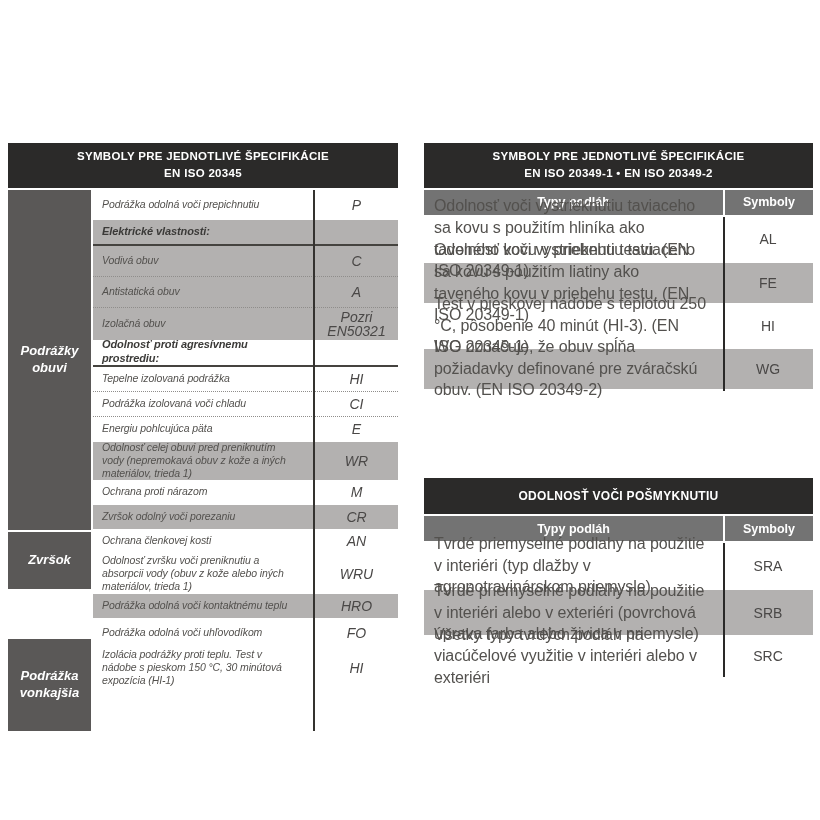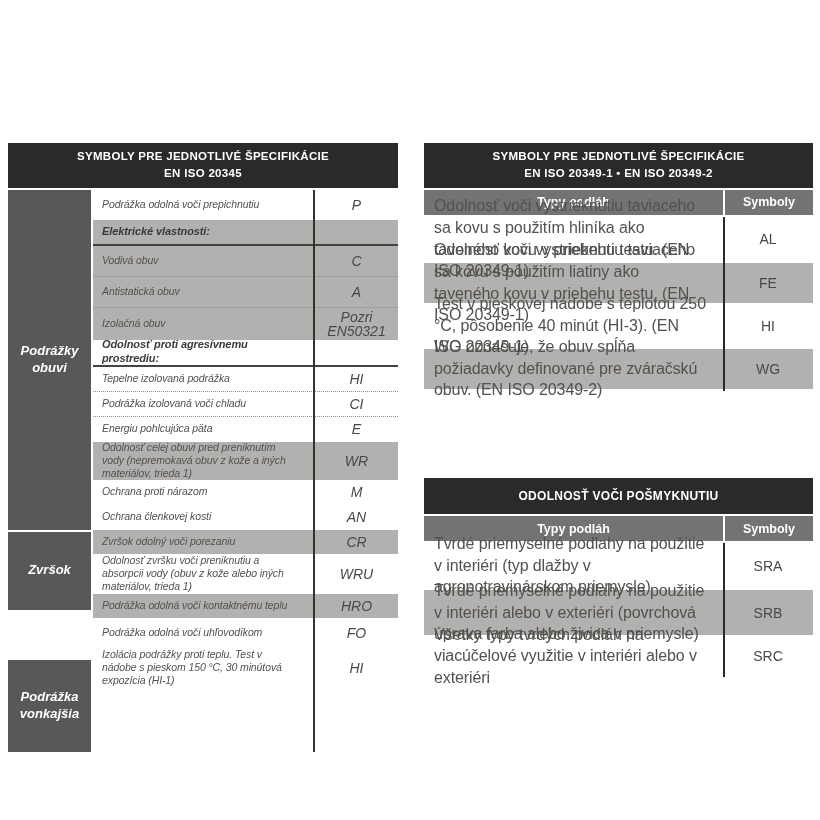--- a/index.html
+++ b/index.html
@@ -21,21 +21,21 @@
   
   .table-left { position: absolute; left: 8px; top: 143px; width: 390px; }
   .body-left { display: flex; border-top: 2px solid #ffffff; }
   .groupcol { width: 85px; display: flex; flex-direction: column; border-right: 2px solid #ffffff; box-sizing: border-box; }
   .gcell {
     background: #5a5857; color: #ffffff; font-weight: bold; font-size: 13px;
     display: flex; align-items: center; justify-content: center; text-align: center;
     line-height: 1.3; padding: 0 8px; box-sizing: border-box; font-style: italic;
   }
   .gcell + .gcell { border-top: 2px solid #ffffff; }
-  .gh1 { height: 340px; } .gh2 { height: 80px; } .gh3 { height: 94px; margin-top: 48px; }
+  .gh1 { height: 340px; } .gh2 { height: 59px; } .gh3 { height: 94px; margin-top: 48px; }
 
   .rowscol { flex: 1; position: relative; font-style: italic; }
   .vline-left { position: absolute; top: 0; bottom: 0; left: 220px; width: 2px; background: #34322f; }
 
   .lrow { display: flex; box-sizing: border-box; }
   .lrow .lbl {
     flex: 1; padding: 2px 26px 2px 9px; display: flex; align-items: center;
     font-size: 10.5px; color: #53514e; line-height: 1.25; letter-spacing: -0.1px;
   }
   .lrow .sym {
@@ -137,27 +137,27 @@
           <div class="sym">E</div>
         </div>
         <div class="lrow h38 bg">
           <div class="lbl">Odolnosť celej obuvi pred preniknutím vody (nepremokavá obuv z kože a iných materiálov, trieda 1)</div>
           <div class="sym">WR</div>
         </div>
         <div class="lrow h25 bw">
           <div class="lbl">Ochrana proti nárazom</div>
           <div class="sym">M</div>
         </div>
+        <div class="lrow h24 bg">
+          <div class="lbl">Zvršok odolný voči porezaniu</div>
+          <div class="sym">CR</div>
+        </div>
         <div class="lrow h25 bw">
           <div class="lbl">Ochrana členkovej kosti</div>
           <div class="sym">AN</div>
-        </div>
-        <div class="lrow h24 bg">
-          <div class="lbl">Zvršok odolný voči porezaniu</div>
-          <div class="sym">CR</div>
         </div>
         <div class="lrow h40 bw">
           <div class="lbl">Odolnosť zvršku voči preniknutiu a absorpcii vody (obuv z kože alebo iných materiálov, trieda 1)</div>
           <div class="sym">WRU</div>
         </div>
         <div class="lrow h24 bg">
           <div class="lbl">Podrážka odolná voči kontaktnému teplu</div>
           <div class="sym">HRO</div>
         </div>
         <div class="lrow h30 bw">

